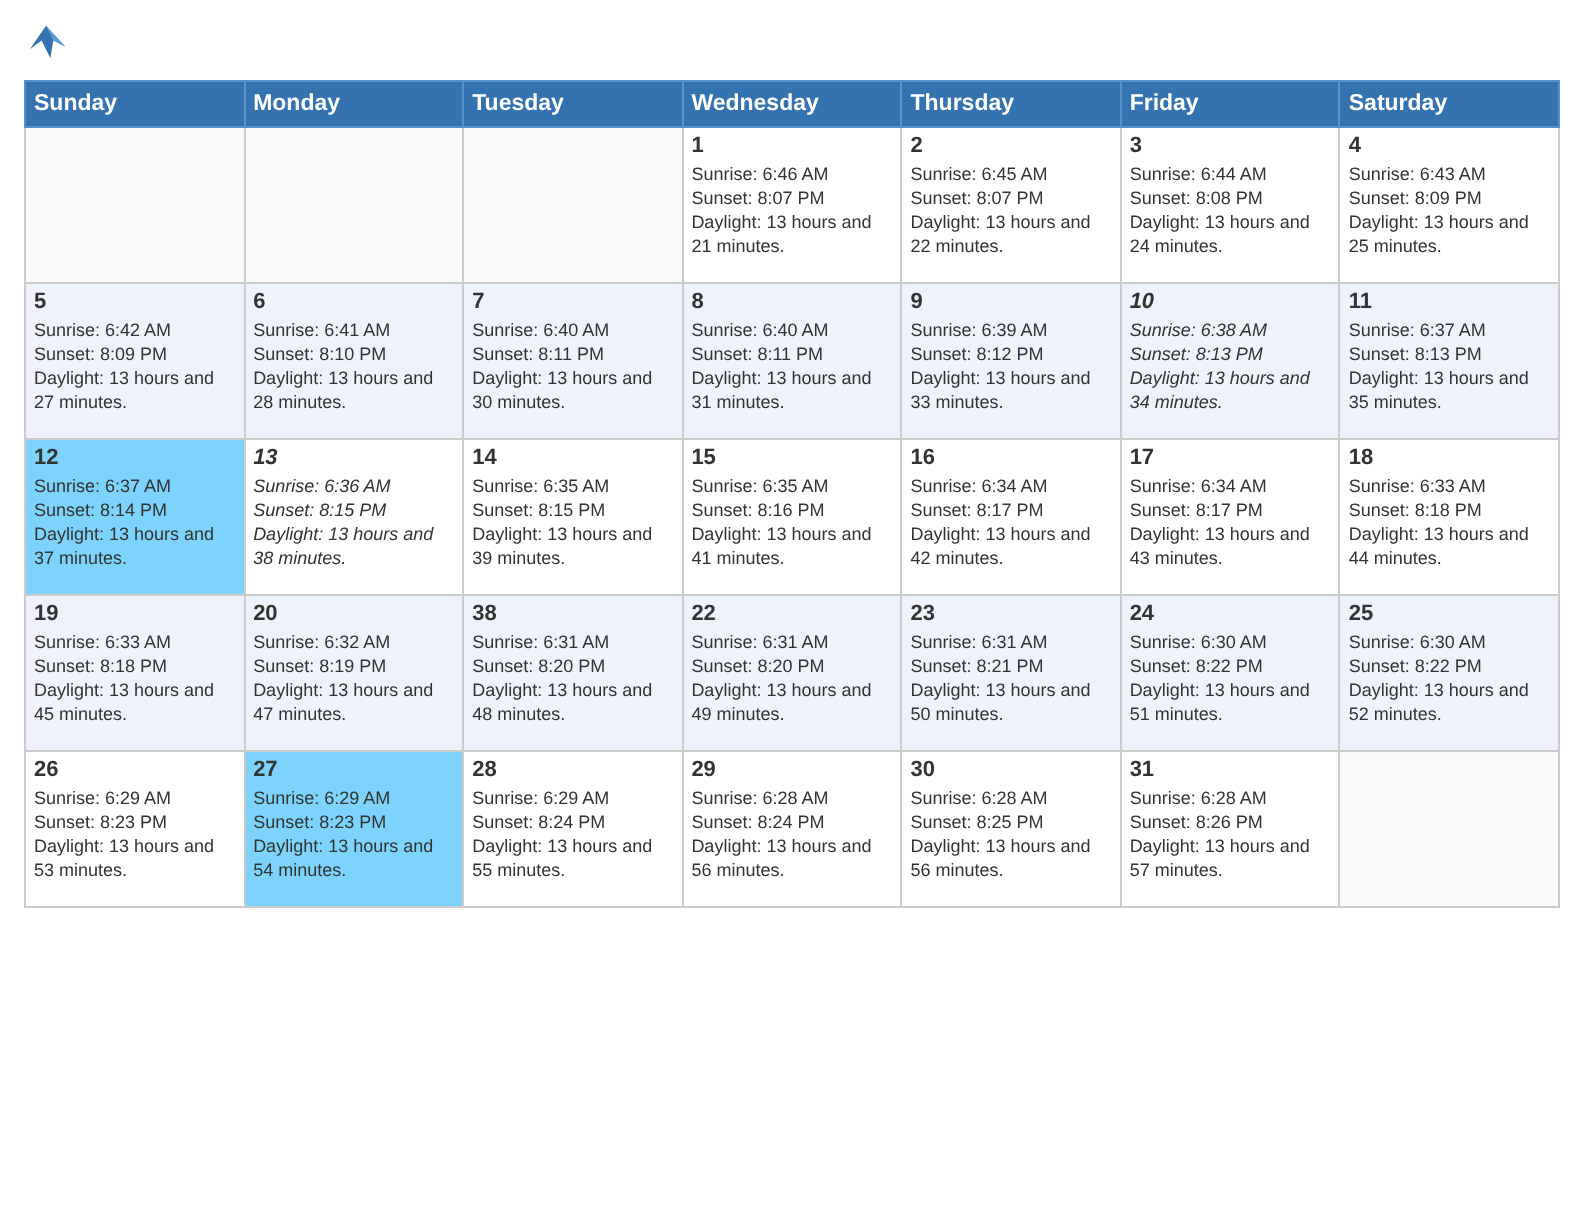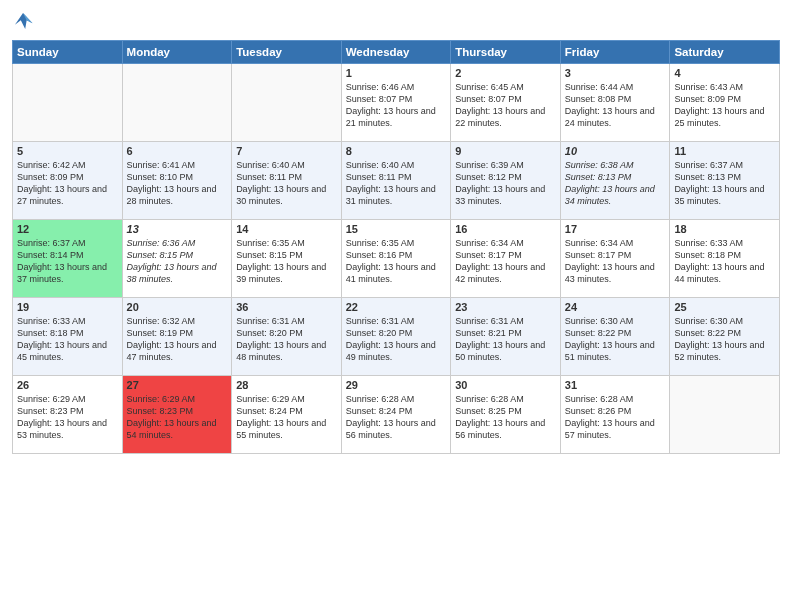--- a/index.html
+++ b/index.html
@@ -190,21 +190,21 @@
 Daylight: 13 hours and 34 minutes.</div>
           </td>
           <td style="background: rgb(238, 243, 251);">
             <span class="day-num">11</span>
             <div class="day-info" style="white-space: pre-line;">Sunrise: 6:37 AM
 Sunset: 8:13 PM
 Daylight: 13 hours and 35 minutes.</div>
           </td>
         </tr>
         <tr>
-          <td style="background: #86efac; margin-left: 16px;">
+          <td style="background: #7dd3fc; margin-left: 16px;">
             <span class="day-num">12</span>
             <div class="day-info" style="white-space: pre-line;">Sunrise: 6:37 AM
 Sunset: 8:14 PM
 Daylight: 13 hours and 37 minutes.</div>
           </td>
           <td style="background: rgb(255, 255, 255); font-style: italic;">
             <span class="day-num">13</span>
             <div class="day-info" style="white-space: pre-line;">Sunrise: 6:36 AM
 Sunset: 8:15 PM
 Daylight: 13 hours and 38 minutes.</div>
@@ -247,21 +247,21 @@
 Sunset: 8:18 PM
 Daylight: 13 hours and 45 minutes.</div>
           </td>
           <td style="background: rgb(238, 243, 251);">
             <span class="day-num">20</span>
             <div class="day-info" style="white-space: pre-line;">Sunrise: 6:32 AM
 Sunset: 8:19 PM
 Daylight: 13 hours and 47 minutes.</div>
           </td>
           <td style="background: rgb(238, 243, 251);">
-            <span class="day-num">36</span>
+            <span class="day-num">38</span>
             <div class="day-info" style="white-space: pre-line;">Sunrise: 6:31 AM
 Sunset: 8:20 PM
 Daylight: 13 hours and 48 minutes.</div>
           </td>
           <td style="background: rgb(238, 243, 251);">
             <span class="day-num">22</span>
             <div class="day-info" style="white-space: pre-line;">Sunrise: 6:31 AM
 Sunset: 8:20 PM
 Daylight: 13 hours and 49 minutes.</div>
           </td>
@@ -284,21 +284,21 @@
 Daylight: 13 hours and 52 minutes.</div>
           </td>
         </tr>
         <tr>
           <td style="background: rgb(255, 255, 255); margin-left: 46px;">
             <span class="day-num">26</span>
             <div class="day-info" style="white-space: pre-line;">Sunrise: 6:29 AM
 Sunset: 8:23 PM
 Daylight: 13 hours and 53 minutes.</div>
           </td>
-          <td style="background: #ef4444;">
+          <td style="background: #7dd3fc;">
             <span class="day-num">27</span>
             <div class="day-info" style="white-space: pre-line;">Sunrise: 6:29 AM
 Sunset: 8:23 PM
 Daylight: 13 hours and 54 minutes.</div>
           </td>
           <td style="background: rgb(255, 255, 255);">
             <span class="day-num">28</span>
             <div class="day-info" style="white-space: pre-line;">Sunrise: 6:29 AM
 Sunset: 8:24 PM
 Daylight: 13 hours and 55 minutes.</div>

